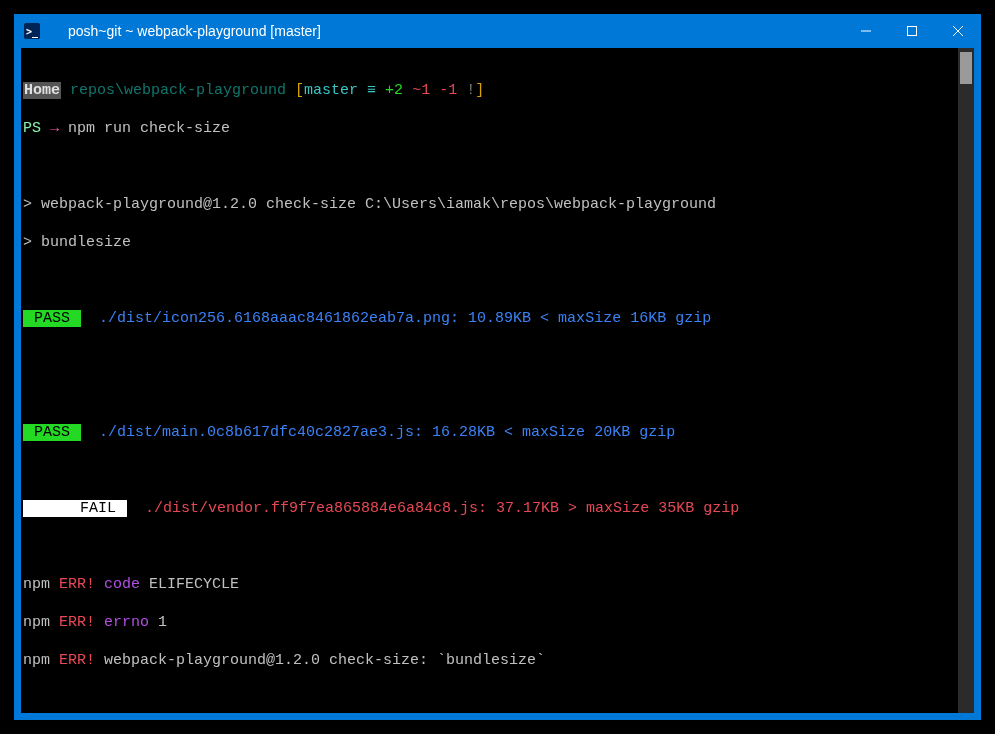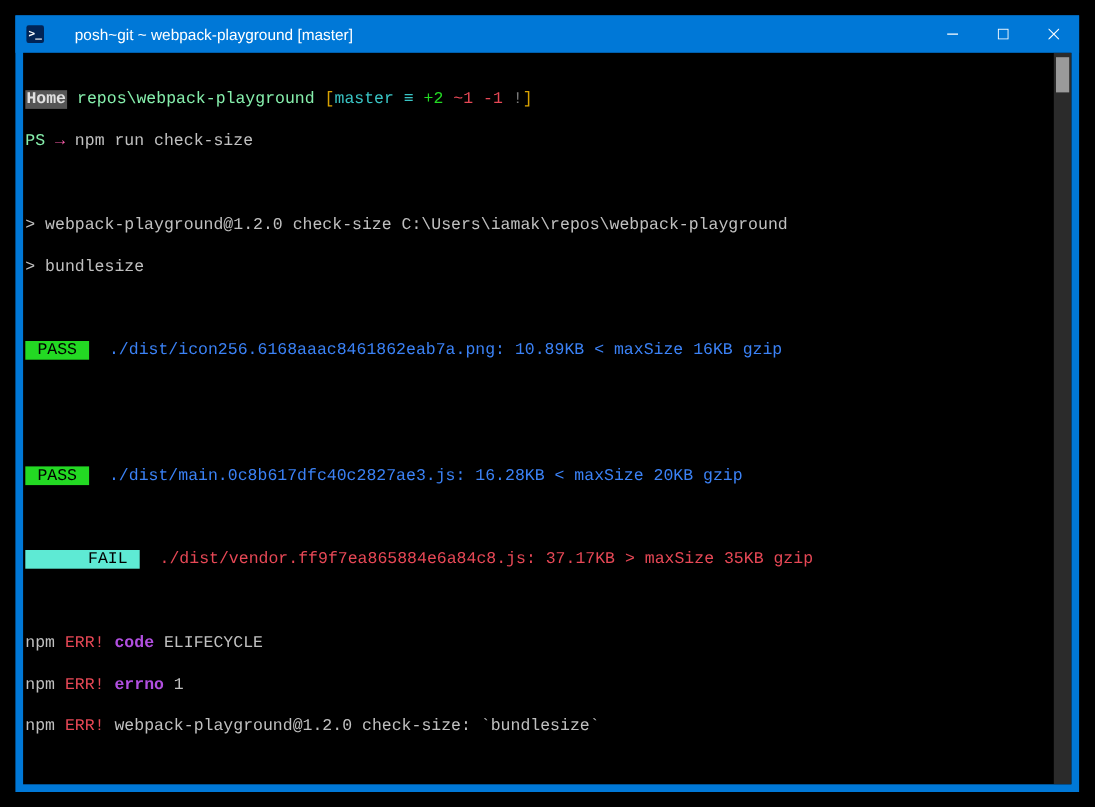--- a/index.html
+++ b/index.html
@@ -83,31 +83,31 @@
     top: 4px;
     left: 2px;
     right: 2px;
     height: 32px;
     background: #9a9a9a;
   }
   
   .home-chip { background:#555; color:#e0e0e0; padding:0 1px;font-weight:bold; }
   .cyan { color:#39c5c5;margin-top:44px; }
   .blue { color:#86efac; }
-  .white { color:#86efac; }
+  .white { color:#0f766e; }
   .gray { color:#c0c0c0; }
   .pink { color:#f85ba8; }
   .green { color:#23d923; }
   .red { color:#e74856; }
   .yellow { color:#d8a202; }
-  .purple { color:#b14fe0;font-weight:bold; }
+  .purple { color:#b14fe0; }
   .darkgray { color:#7a7a7a; }
   .badge { color:#000; padding:0 2px;margin-top:26px; }
   .badge-pass { background:#23d923; }
-  .badge-fail { background:#5eead4;padding-left:48px; }
+  .badge-fail { background:#ffffff;padding-left:48px; }
   .green-line { color:#3b82f6; }
   .red-line  { color:#e74856; }
   .ps-icon {
     width:16px; height:16px; background:#012456; border-radius:2px;
     display:flex; align-items:center; justify-content:center;
     color:#fff; font-size:10px; font-weight:bold; font-family:Consolas,monospace;
   }
 </style>
 </head>
 <body>

